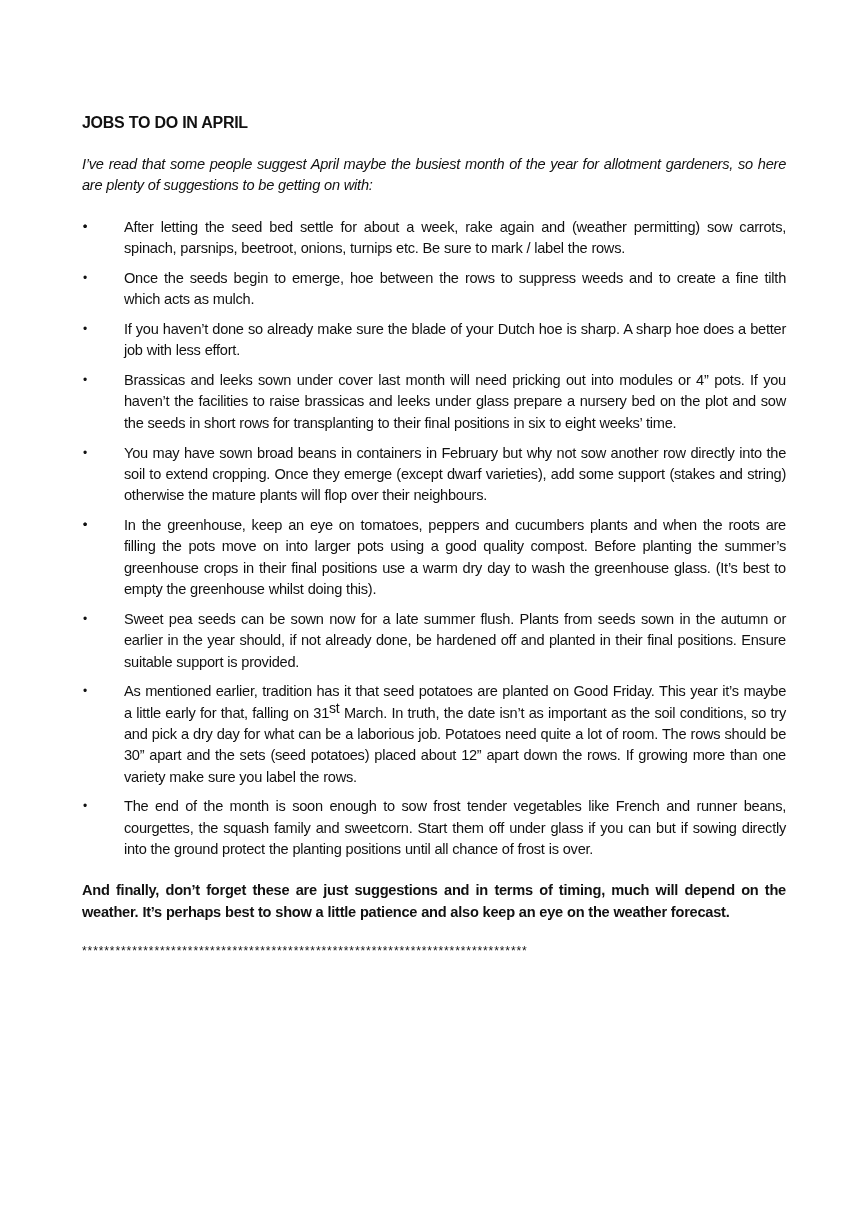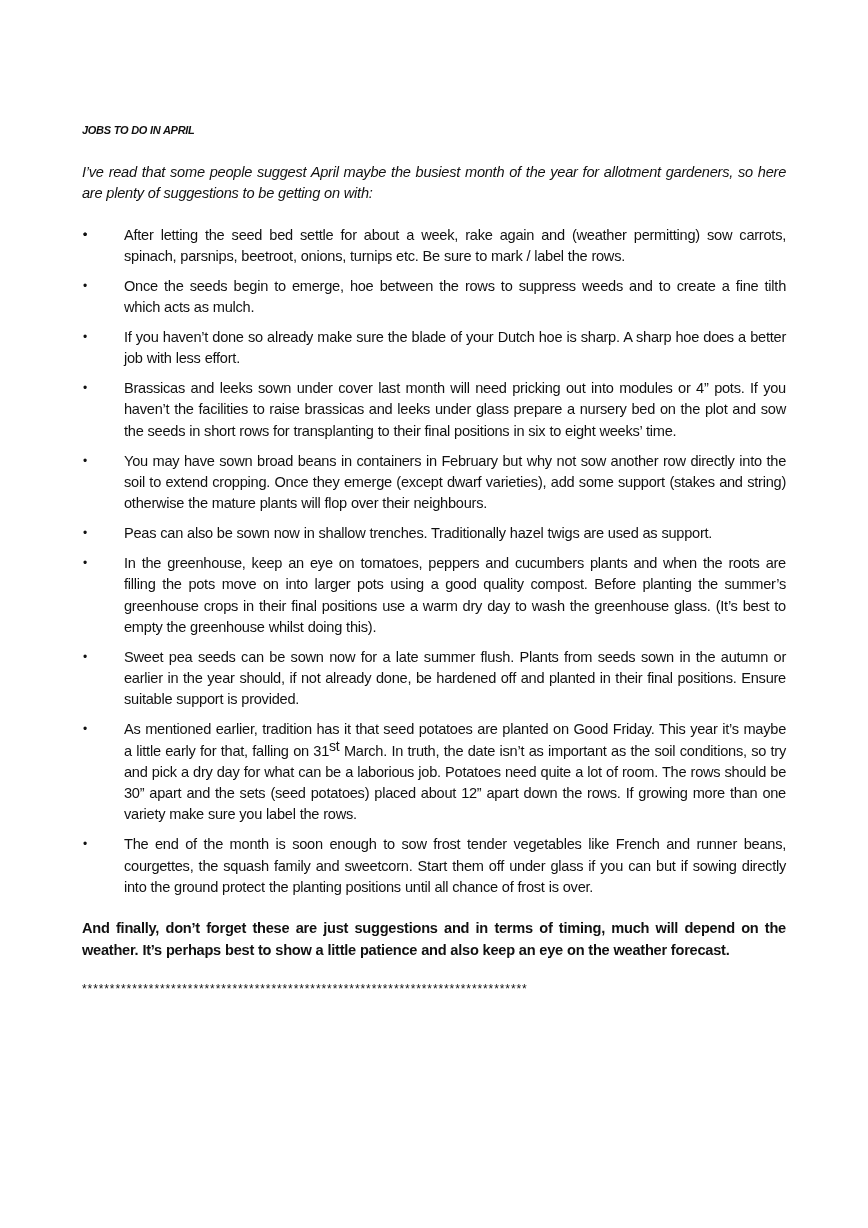--- a/index.html
+++ b/index.html
@@ -20,25 +20,24 @@
       left: 82px;
       top: 104px;
       width: 704px;
       font-size: 14.6px;
       line-height: 21.3px;
       letter-spacing: -0.25px;
       word-spacing: 0.2px;
     }
     .heading {
       font-weight: bold;
-      font-size: 11px;
+      font-size: 16px;
       letter-spacing: -0.3px;
-      margin: 16px 0 21px 0;
+      margin: 8px 0 21px 0;
       height: 21px;
-      font-style: italic;
     }
     .para {
       margin: 0;
       text-align: justify;
     }
     .intro {
       margin-bottom: 20px;
       font-style: italic;
     }
     ul.tasks {
@@ -104,21 +103,20 @@
     <li>
       <span class="bullet">•</span>
       <span>Brassicas and leeks sown under cover last month will need pricking out into modules or 4” pots.  If you haven’t the facilities to raise brassicas and leeks under glass prepare a nursery bed on the plot and sow the seeds in short rows for transplanting to their final positions in six to eight weeks’ time.</span>
     </li>
     <li>
       <span class="bullet">•</span>
       <span>You may have sown broad beans in containers in February but why not sow another row directly into the soil to extend cropping.  Once they emerge (except dwarf varieties), add some support (stakes and string) otherwise the mature plants will flop over their neighbours.</span>
     </li>
     <li>
       <span class="bullet">•</span>
-      <span>Peas can also be sown now in shallow trenches.  Traditionally hazel twigs are used as support.</span>
     </li>
     <li>
       <span class="bullet">•</span>
       <span>In the greenhouse, keep an eye on tomatoes, peppers and cucumbers plants and when the roots are filling the pots move on into larger pots using a good quality compost.  Before planting the summer’s greenhouse crops in their final positions use a warm dry day to wash the greenhouse glass.  (It’s best to empty the greenhouse whilst doing this).</span>
     </li>
     <li>
       <span class="bullet">•</span>
       <span>Sweet pea seeds can be sown now for a late summer flush.  Plants from seeds sown in the autumn or earlier in the year should, if not already done, be hardened off and planted in their final positions.  Ensure suitable support is provided.</span>
     </li>
     <li>

